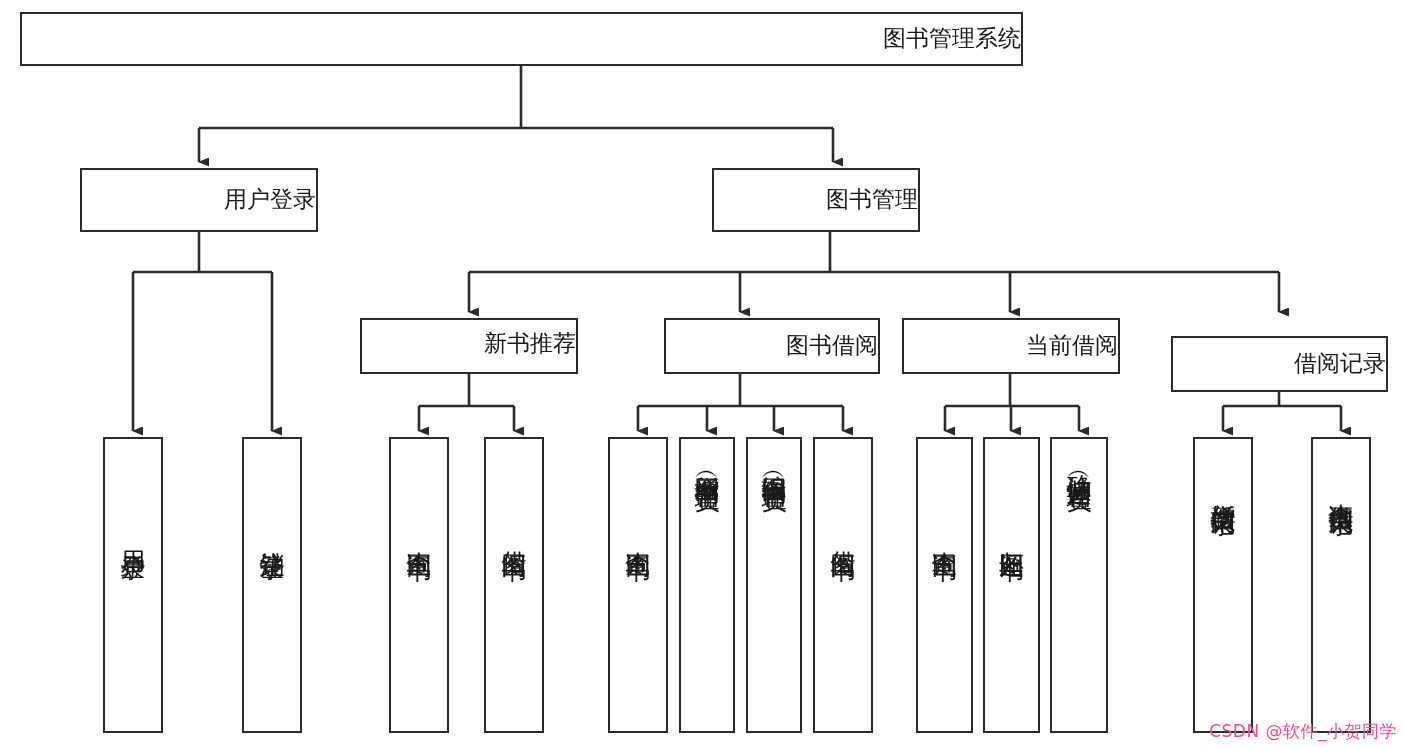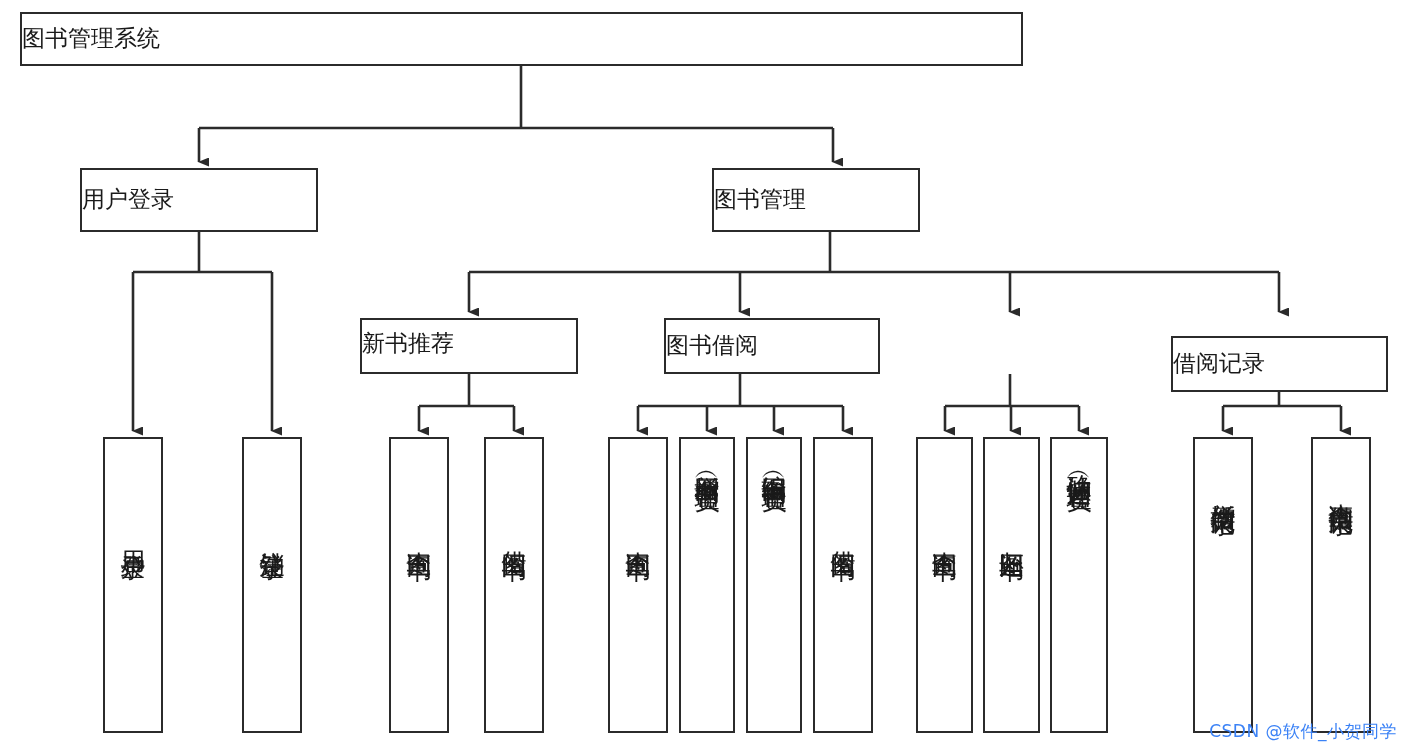--- a/index.html
+++ b/index.html
@@ -28,21 +28,21 @@
     height: 747px;
     pointer-events: none;
   }
   .node {
     position: absolute;
     box-sizing: border-box;
     background: #ffffff;
     border: 2px solid #2b2b2b;
     display: flex;
     align-items: center;
-    justify-content: flex-start;
+    justify-content: flex-end;
     color: #1a1a1a;
     z-index: 2;
   }
   .node-label {
     display: block;
     text-align: center;
     line-height: 1.18;
     white-space: nowrap;
   }
   .node.horizontal .node-label {
@@ -71,21 +71,21 @@
     padding-top: 10px;
   }
   .node.vertical.med .node-label {
     padding-top: 38px;
   }
   #watermark {
     position: absolute;
     right: 8px;
     bottom: 4px;
     font-size: 17px;
-    color: #3b82f6;
+    color: #ec4899;
     letter-spacing: 0.5px;
     z-index: 5;
     white-space: nowrap;
   }
 </style>
 </head>
 <body>
 
 <div id="diagram-root">
 
@@ -149,20 +149,23 @@
   <div class="node horizontal" style="left:712px; top:168px; width:208px; height:64px;">
     <span class="node-label">图书管理</span>
   </div>
 
   <div class="node horizontal" style="left:360px; top:318px; width:218px; height:56px;font-family:Liberation Mono, monospace;">
     <span class="node-label">新书推荐</span>
   </div>
   <div class="node horizontal" style="left:664px; top:318px; width:216px; height:56px;">
     <span class="node-label">图书借阅</span>
   </div>
+  <div class="node horizontal" style="left:902px; top:318px; width:218px; height:56px;">
+    <span class="node-label">当前借阅</span>
+  </div>
   <div class="node horizontal" style="left:1171px; top:336px; width:217px; height:56px;">
     <span class="node-label">借阅记录</span>
   </div>
 
   <div class="node vertical midshort" style="left:103px; top:437px; width:60px; height:296px;">
     <span class="node-label">用户登录</span>
   </div>
   <div class="node vertical midshort" style="left:242px; top:437px; width:60px; height:296px;">
     <span class="node-label">注销登录</span>
   </div>

